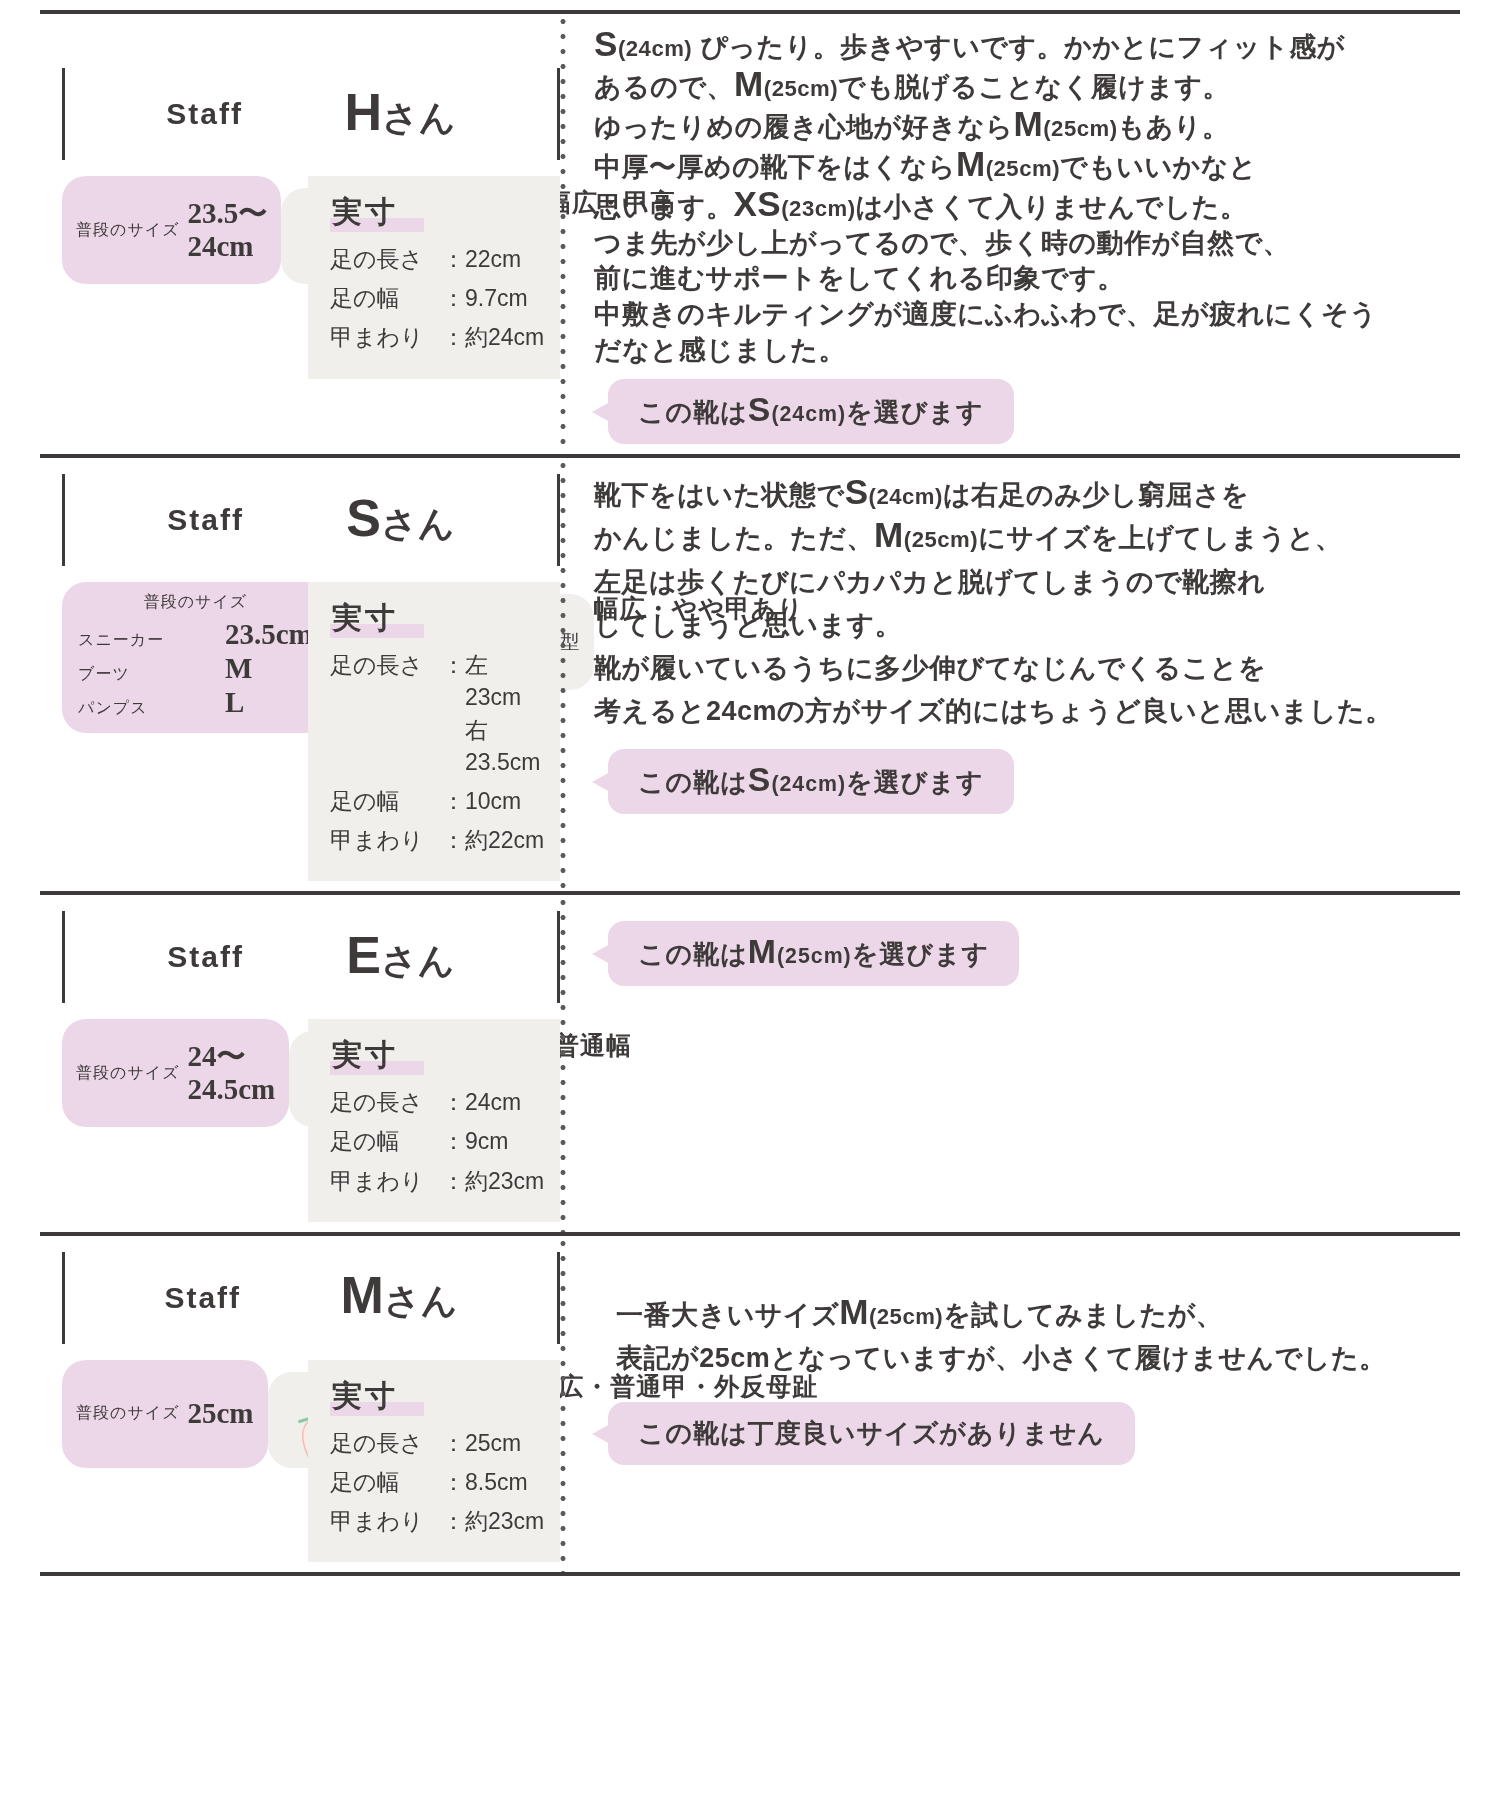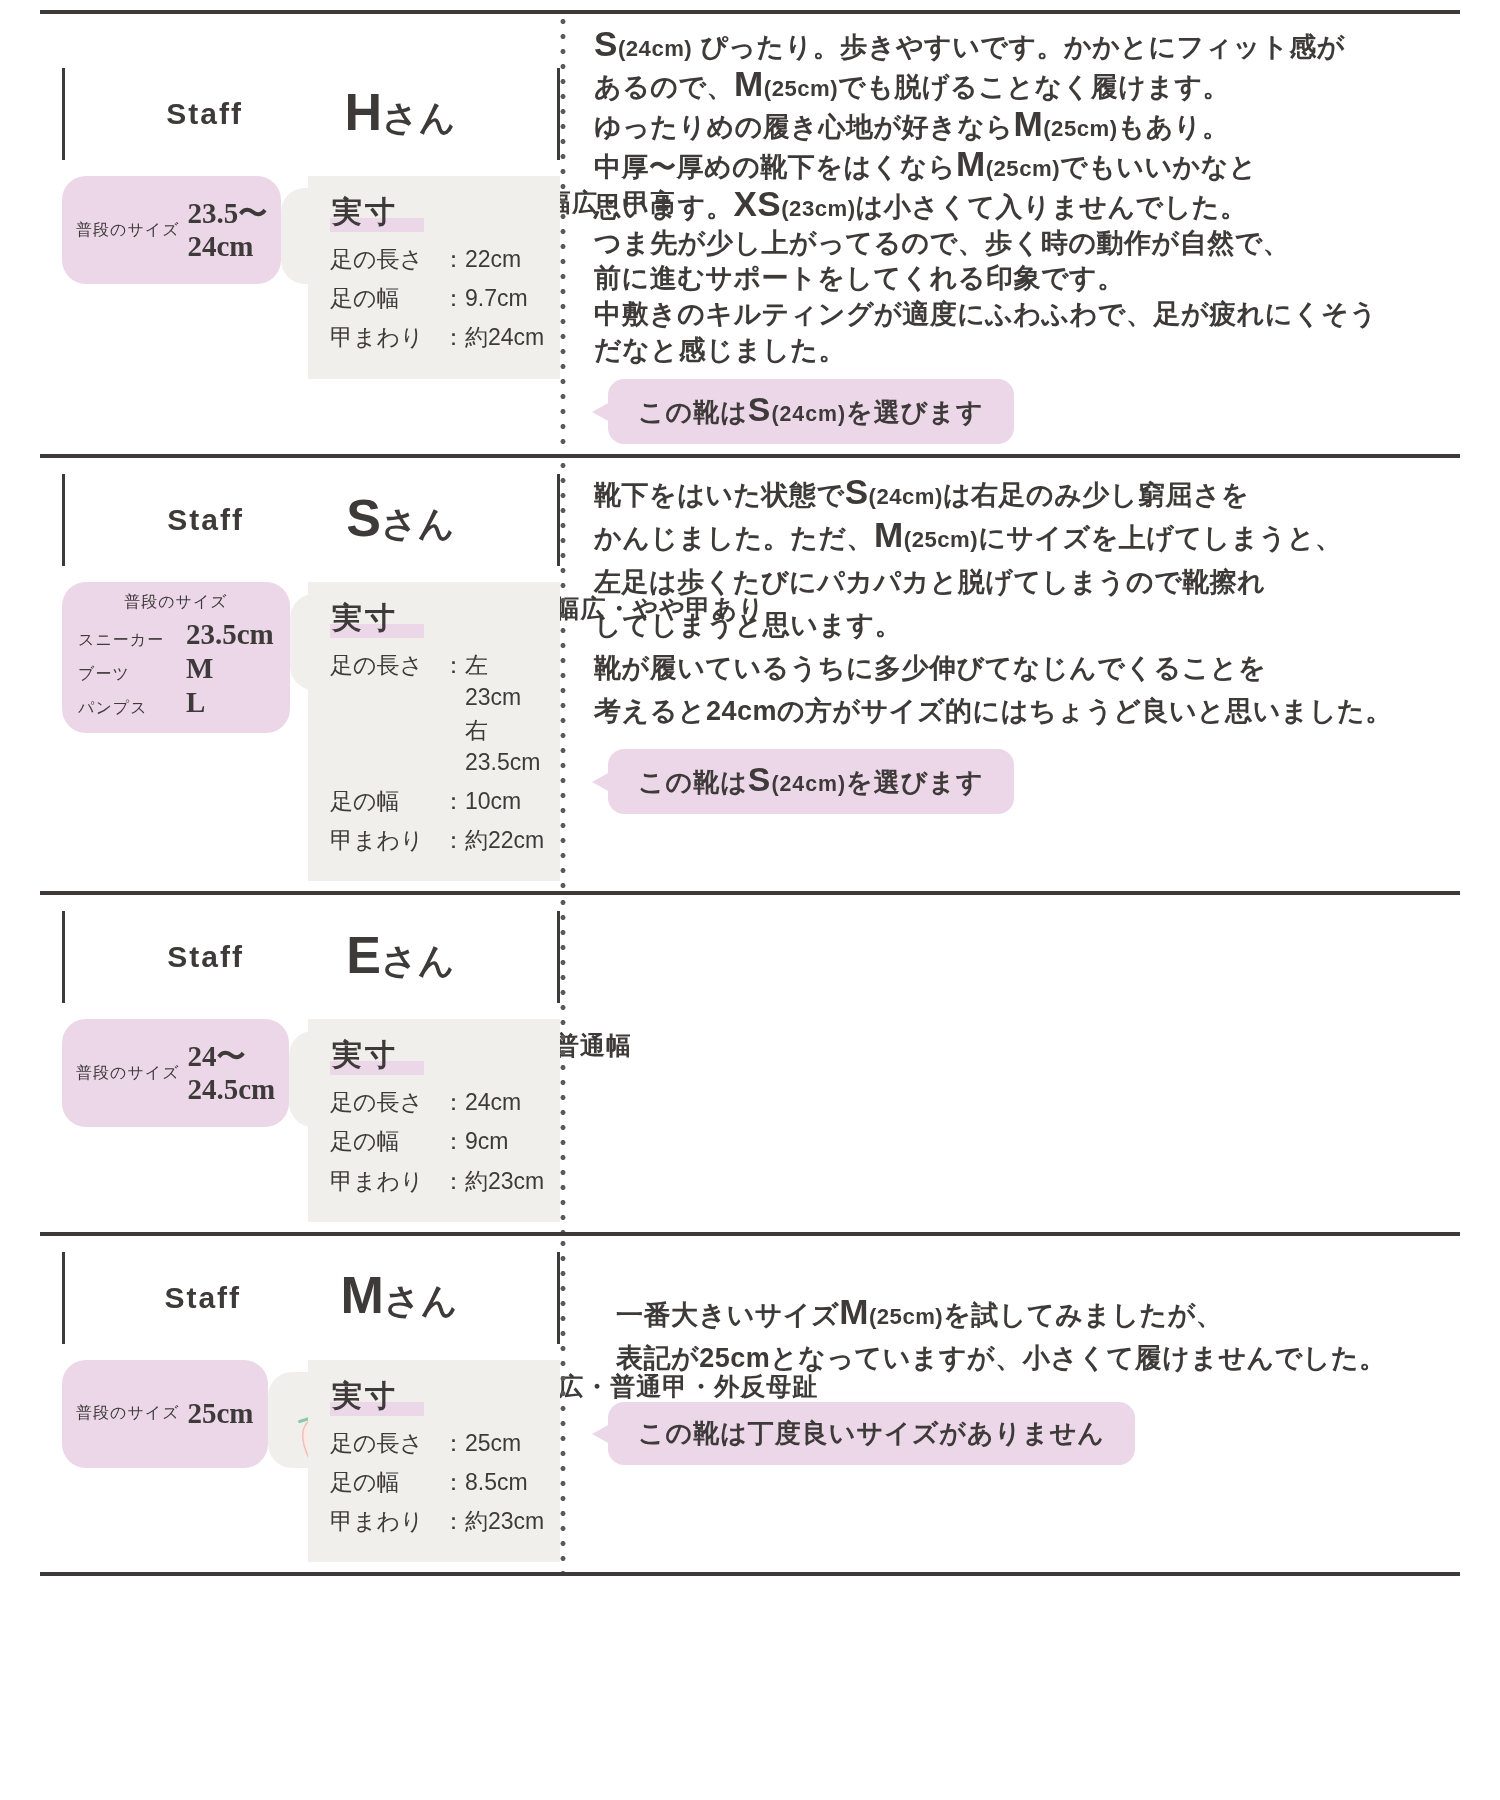--- a/index.html
+++ b/index.html
@@ -46,21 +46,21 @@
     background:#ecd7e9;border-radius:24px;
     padding:12px 14px;box-sizing:border-box;min-height:64px;
     display:flex;align-items:center;gap:8px;
   }
   .badge .size-label{font-size:16px;letter-spacing:1px;white-space:nowrap;}
   .badge .size-value{font-size:29px;font-weight:bold;white-space:pre-line;line-height:1.15;}
   .badge.stacked{flex-direction:column;align-items:stretch;gap:2px;padding:10px 16px 14px 16px;}
   .badge.stacked .size-label{text-align:center;margin-bottom:4px;}
   .badge .stack-row{display:flex;align-items:flex-end;}
   .badge .stack-row .k{font-size:16px;width:108px;letter-spacing:1px;}
-  .badge .stack-row .v{font-size:29px;font-weight:bold;line-height:1.1;}
+  .badge .stack-row .v{font-size:29px;font-weight:bold;line-height:1.1;margin-left:39px;}
 
   .foot-box{
     background:#f1efec;border-radius:24px;margin-top:12px;
     padding:10px 12px;box-sizing:border-box;height:96px;
     display:flex;align-items:center;gap:6px;
   }
   .foot-type{font-size:19px;letter-spacing:2px;white-space:nowrap;}
   .foot-note{
     margin-top:10px;text-align:center;font-size:25px;font-weight:bold;
     letter-spacing:1px;white-space:nowrap;
@@ -327,20 +327,21 @@
           <div class="meas-row">
               <span class="k">甲まわり</span>
               <span class="c">：</span>
               <span class="v">約23cm</span>
             </div>
         </div>
       </div>
     </div>
     <div class="dotted"></div>
     <div class="right">
+      <div class="bubble richsz">この靴は<span class="sz">M</span><span class="szp">(25cm)</span>を選びます</div>
     </div>
   </div>
 
   <div class="row">
     <div class="left">
       <div class="staff-header">
         <span class="vbar"></span>
         <span class="staff-word">Staff</span>
         <span class="staff-name">
             <span class="staff-initial">M</span>

